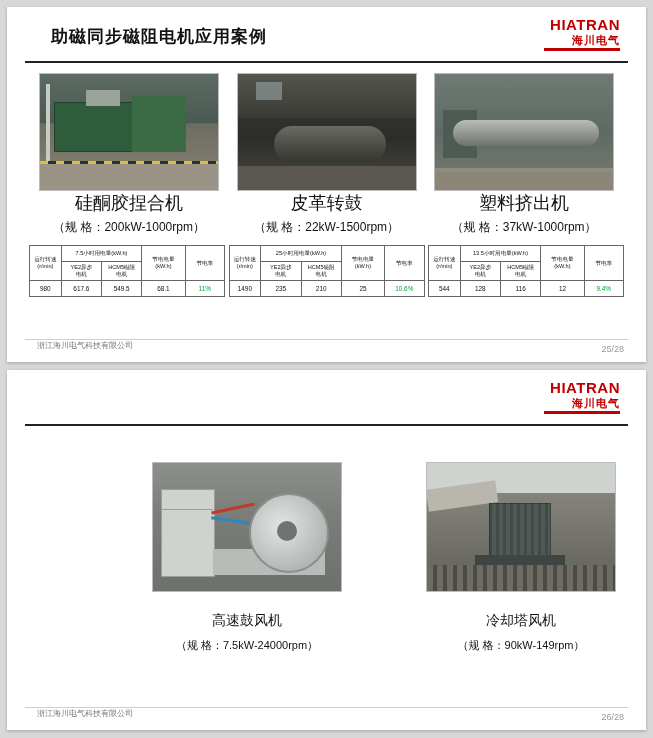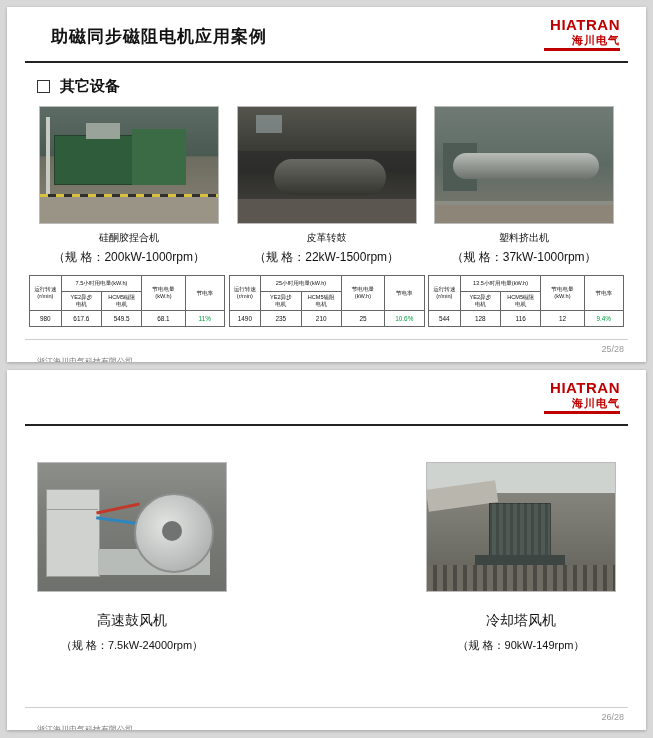--- a/index.html
+++ b/index.html
@@ -92,22 +92,21 @@
     flex-direction:column;
     align-items:center;
   }
   .photo{
     width:178px;height:116px;
     border:1px solid #bbb;
     position:relative;
     overflow:hidden;
   }
   .cap-name{
-    margin-top:7px;
-    font-size:10px;
+    font-size:18px;
     color:#111;
   }
   .cap-spec{
     margin-top:4px;
     font-size:12px;
     color:#111;
   }
 
   
   .tables{
@@ -140,33 +139,33 @@
   
   .footer{
     position:absolute;
     left:0;right:0;bottom:0;
     height:22px;
     border-top:1px solid #cfcfcf;
     margin:0 18px;
     width:calc(100% - 36px);
   }
   .footer-left{
-    position:absolute;left:12px;top:16px;
+    position:absolute;left:12px;top:0;
     font-size:8px;color:#777;
   }
   .footer-right{
     position:absolute;right:4px;top:4px;
     font-size:9px;color:#999;
   }
 
   
   .cases2{
     display:flex;
-    justify-content:space-between;
-    gap:30px;
+    justify-content:flex-end;
+    gap:24px;
     margin-top:36px;
   }
   .case2{width:250px;display:flex;flex-direction:column;align-items:center;}
   .photo2{width:188px;height:128px;border:1px solid #bbb;position:relative;overflow:hidden;}
   .cap-name2{margin-top:20px;font-size:14px;color:#111;}
   .cap-spec2{margin-top:8px;font-size:11px;color:#111;}
 
   
   .ph-bg{position:absolute;inset:0;}
   .p1{background:linear-gradient(180deg,#5c6b63 0%,#4a5a52 42%,#6d6c60 43%,#8a8476 100%);}
@@ -213,24 +212,20 @@
 
   <div class="slide-header">
     <div class="slide-title">助磁同步磁阻电机应用案例</div>
     <div class="logo">
       <div class="logo-en">HIATRAN</div>
       <div class="logo-cn">海川电气</div>
       <div class="logo-bar"></div>
     </div>
   </div>
 
-  <div class="section-row">
-    <div class="sq"></div>
-    <div class="section-title">其它设备</div>
-  </div>
 
   <div class="cases">
 
     <div class="case">
       <div class="photo">
         <div class="ph-bg p1">
           <div class="pole"></div>
             <div class="m1"></div>
             <div class="m2"></div>
             <div class="m3"></div>

